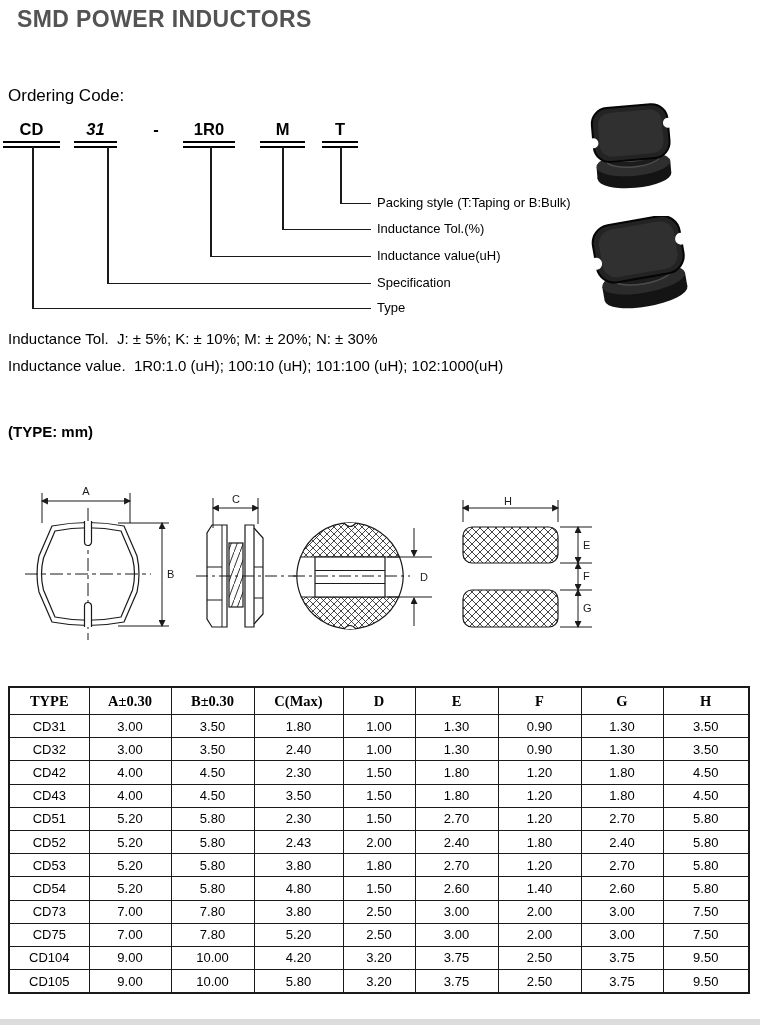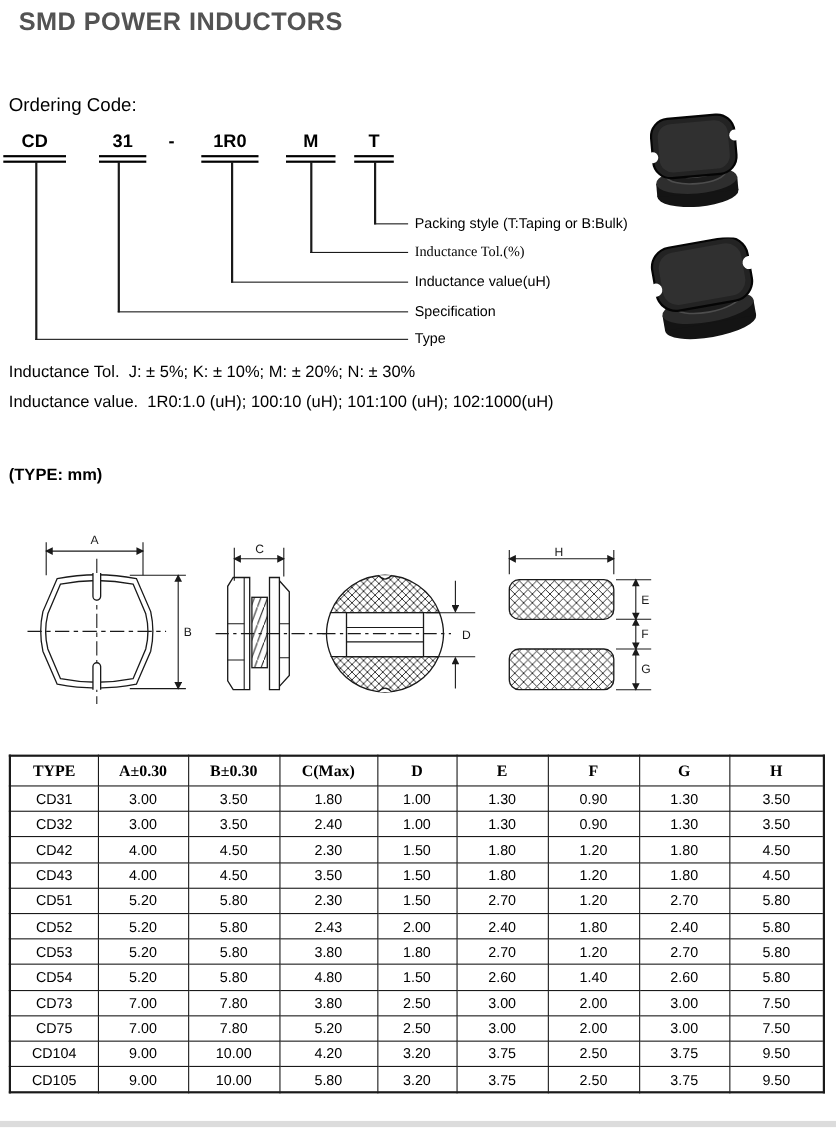--- a/index.html
+++ b/index.html
@@ -29,21 +29,21 @@
 <div id="canvas">
 
   <div class="title">SMD POWER INDUCTORS</div>
 
   <div class="ordering-heading">Ordering Code:</div>
 
   <div class="code-part" style="left:3px;width:57px;">
     <div>CD</div>
     <div class="dblline"></div>
   </div>
-  <div class="code-part" style="left:90px;width:43px;">
+  <div class="code-part" style="left:74px;width:43px;font-style:italic;">
     <div>31</div>
     <div class="dblline"></div>
   </div>
   <div class="code-part" style="left:146px;width:20px;">
     <div>-</div>
   </div>
   <div class="code-part" style="left:183px;width:52px;">
     <div>1R0</div>
     <div class="dblline"></div>
   </div>
@@ -61,21 +61,21 @@
   <div class="vline" style="left:210px;top:147px;height:110px;"></div>
   <div class="vline" style="left:107px;top:147px;height:137px;"></div>
   <div class="vline" style="left:32px;top:147px;height:162px;"></div>
   <div class="hline" style="left:340px;top:202.5px;width:31px;"></div>
   <div class="hline" style="left:282px;top:228.5px;width:89px;"></div>
   <div class="hline" style="left:210px;top:255.5px;width:161px;"></div>
   <div class="hline" style="left:107px;top:282.5px;width:264px;"></div>
   <div class="hline" style="left:32px;top:307.5px;width:339px;"></div>
 
   <div class="code-label" style="top:196px;">Packing style (T:Taping or B:Bulk)</div>
-  <div class="code-label" style="top:222px;font-family:Liberation Serif, serif;">Inductance Tol.(%)</div>
+  <div class="code-label" style="top:222px;">Inductance Tol.(%)</div>
   <div class="code-label" style="top:249px;">Inductance value(uH)</div>
   <div class="code-label" style="top:276px;">Specification</div>
   <div class="code-label" style="top:301px;">Type</div>
 
   <svg class="diagram" style="left:584px;top:102px;" width="96" height="92" viewBox="0 0 96 92">
     <g transform="rotate(-5 48 46)">
       <ellipse cx="48" cy="74" rx="37" ry="12" fill="#141414"></ellipse>
       <rect x="11" y="62" width="74" height="12" fill="#141414"></rect>
       <ellipse cx="48" cy="62" rx="37" ry="12" fill="#2e2e2e"></ellipse>
       <ellipse cx="48" cy="56" rx="27" ry="9" fill="#1c1c1c" stroke="#4d4d4d" stroke-width="1.5"></ellipse>

